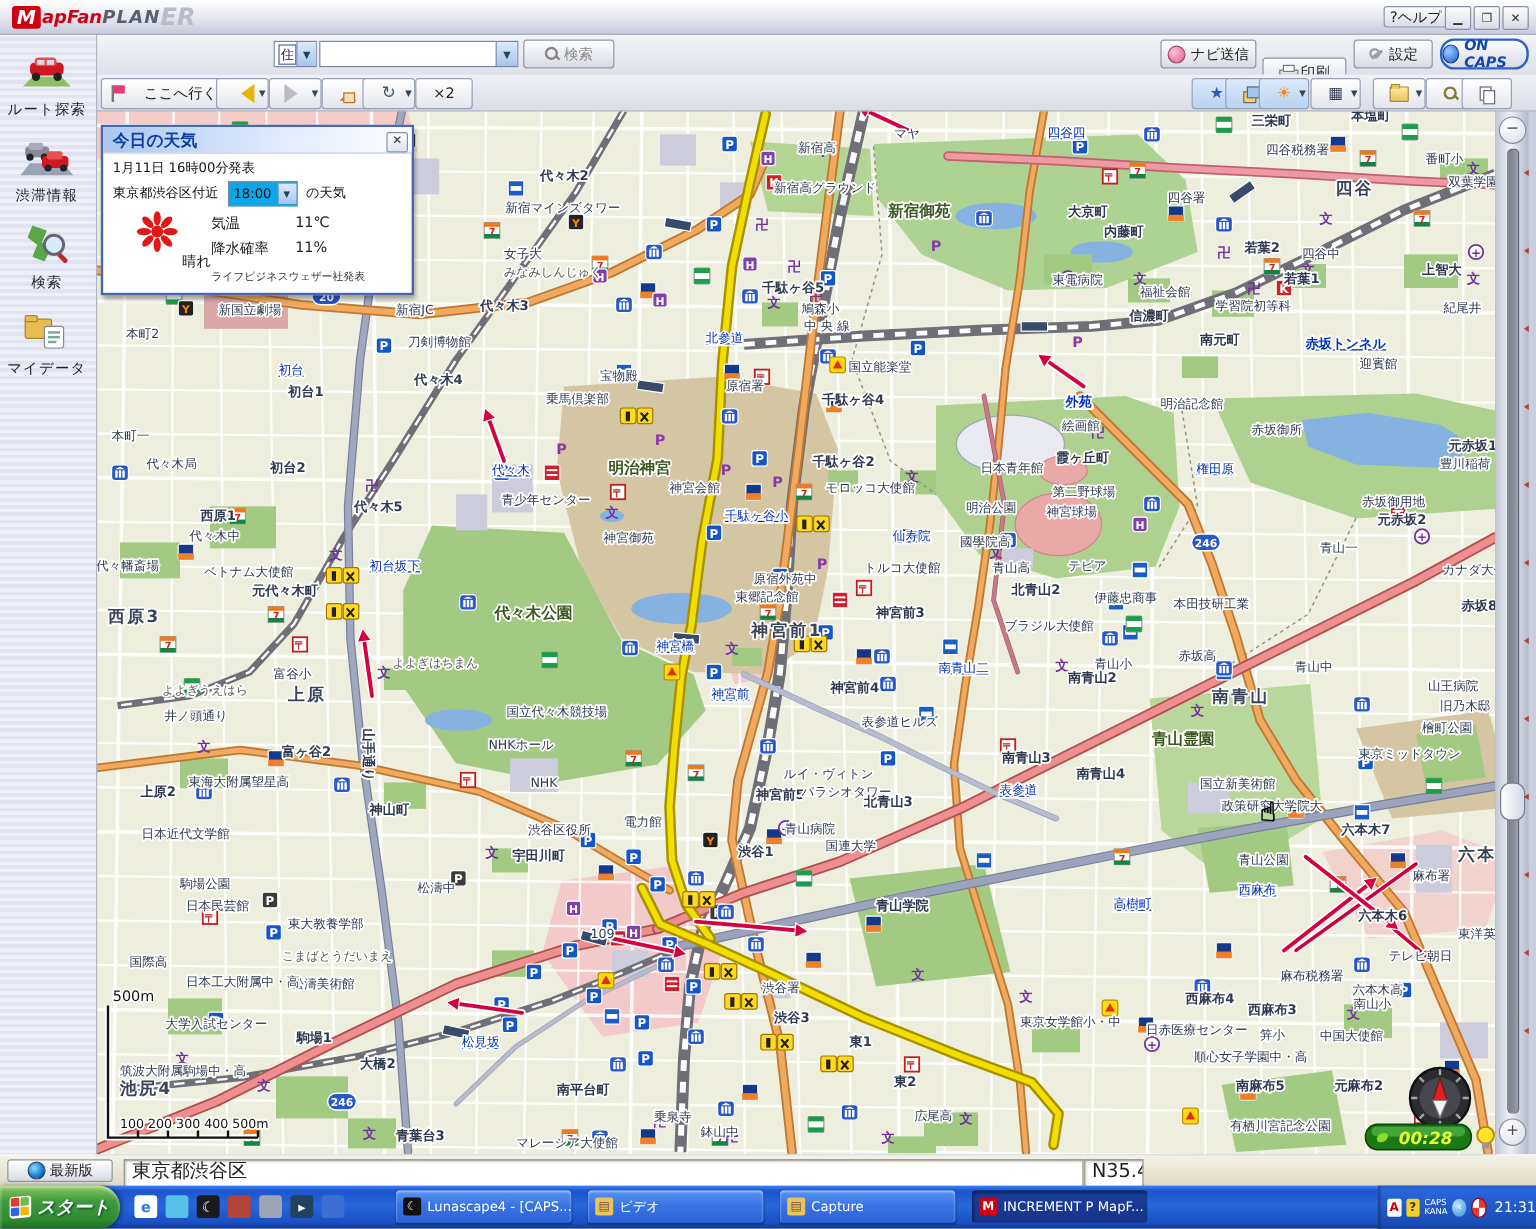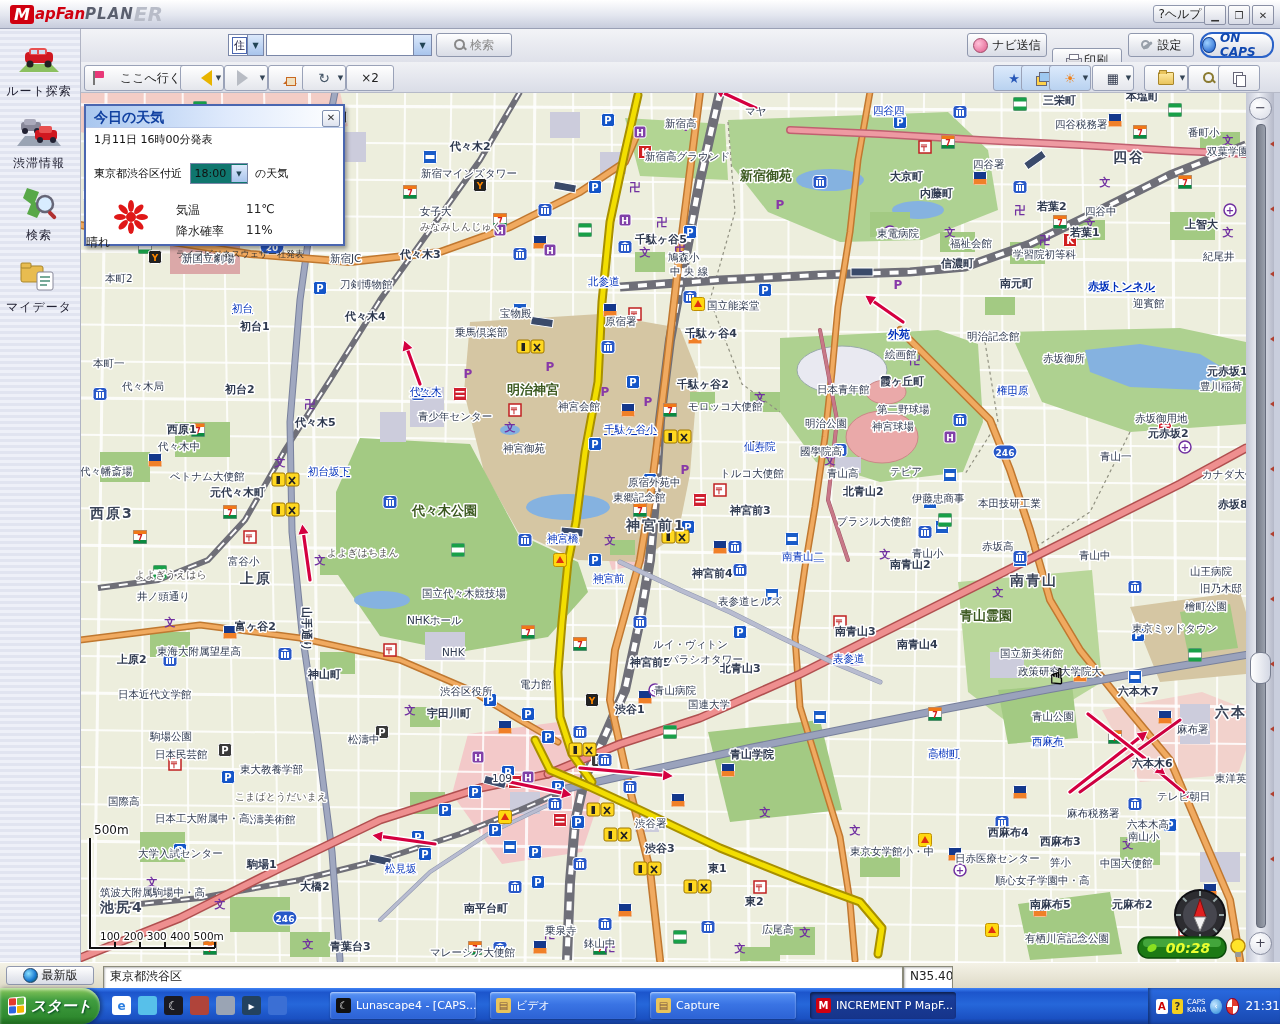--- a/index.html
+++ b/index.html
@@ -80,41 +80,41 @@
   .rightedge{position:absolute;left:1274px;top:92px;width:6px;height:870px;background:#c9cedd;z-index:6}
   
   .wpopup{position:absolute;left:84px;top:104px;width:257px;height:138px;background:#fff;
     border:2px solid #4a66b0;box-shadow:2px 3px 4px rgba(0,0,0,.35);z-index:25;font-size:12px}
   .wp-title{height:21px;background:linear-gradient(90deg,#a9c7ef,#dfeafc 55%,#ffffff);display:flex;align-items:flex-end;
     border-bottom:1px solid #b8c8e8}
   .wp-title .t{color:#1040a0;font-weight:bold;font-size:14px;margin-left:8px}
   .wp-x{margin-left:auto;margin-right:3px;width:16px;height:15px;border:1px solid #8090b0;border-radius:2px;
     background:linear-gradient(#fff,#dde2ee);text-align:center;line-height:13px;font-size:10px;color:#333}
   .wp-row{margin:4px 0 0 8px;color:#111}
-  .wp-combo{display:inline-flex;width:52px;height:19px;border:1px solid #7a87a8;background:#0f766e;align-items:center;
-    font-size:11px;padding-left:4px;vertical-align:middle;margin:12px 4px}
+  .wp-combo{display:inline-flex;width:52px;height:19px;border:1px solid #7a87a8;background:#0ea5e9;align-items:center;
+    font-size:11px;padding-left:4px;vertical-align:middle;margin:0 4px}
   .wp-combo .arr{margin-left:auto;width:15px;height:17px;background:linear-gradient(#dce9fb,#a8c4ec);border-left:1px solid #7a87a8;
     font-size:7px;color:#245;display:flex;align-items:center;justify-content:center}
   .wp-body{display:flex;margin-top:2px}
-  .wp-sun{width:90px;text-align:left}
+  .wp-sun{width:90px;text-align:right}
   .sunicon{position:relative;width:34px;height:34px;margin:2px auto 0}
   .sunicon .c{position:absolute;left:12px;top:12px;width:10px;height:10px;border-radius:50%;background:#e01818}
   .sunicon .p{position:absolute;left:14px;top:0;width:6px;height:12px;border-radius:50%;background:#e01818;transform-origin:3px 17px}
   .wp-vals{flex:1;font-size:12px}
   .wp-vals .line{display:flex;margin-top:4px}
   .wp-vals .k{width:70px}
   .wp-src{font-size:9px;color:#333;margin-top:8px}
   
   .statusbar{position:absolute;left:0;top:962px;width:1280px;height:26px;background:linear-gradient(#f4f2e6,#ddd9c6);
     border-top:1px solid #fff;z-index:20}
   .sb-btn{position:absolute;left:6px;top:3px;width:88px;height:19px;font-size:12px}
   .i-globe{width:13px;height:13px;border-radius:50%;display:inline-block;border:1px solid #246;
     background:radial-gradient(circle at 35% 35%,#8ae0ff,#1878d0 60%,#0a5a30)}
   .sb-box{position:absolute;top:3px;height:36px;background:#fff;border:1px solid #8a8a7a;box-shadow:inset 1px 1px 2px #bbb;
-    font-size:12px;line-height:18px;padding-left:6px;box-sizing:border-box;overflow:hidden;white-space:nowrap}
+    font-size:16px;line-height:18px;padding-left:6px;box-sizing:border-box;overflow:hidden;white-space:nowrap}
   
   .taskbar{position:absolute;left:0;top:988px;width:1280px;height:36px;z-index:30;
     background:linear-gradient(#3f83f5,#1c55cc 12%,#2667da 45%,#1a50c2 85%,#123a90)}
   .startbtn{position:absolute;left:0;top:0;width:100px;height:36px;border-radius:0 18px 18px 0;
     background:linear-gradient(#8cc85c,#3f9c3f 35%,#2f8a2f 80%,#1e6a1e);display:flex;align-items:center;gap:5px;
     box-shadow:inset 0 2px 3px rgba(255,255,255,.5),2px 0 4px rgba(0,0,0,.4)}
   .xpflag{width:18px;height:18px;margin-left:8px;background:#fff;border-radius:3px;position:relative;transform:skewY(-5deg)}
   .xpflag i{position:absolute;width:7px;height:7px;border-radius:1px}
   .xpflag i:nth-child(1){left:1px;top:1px;background:#e23a2e}
   .xpflag i:nth-child(2){left:9px;top:1px;background:#6bbe45}

